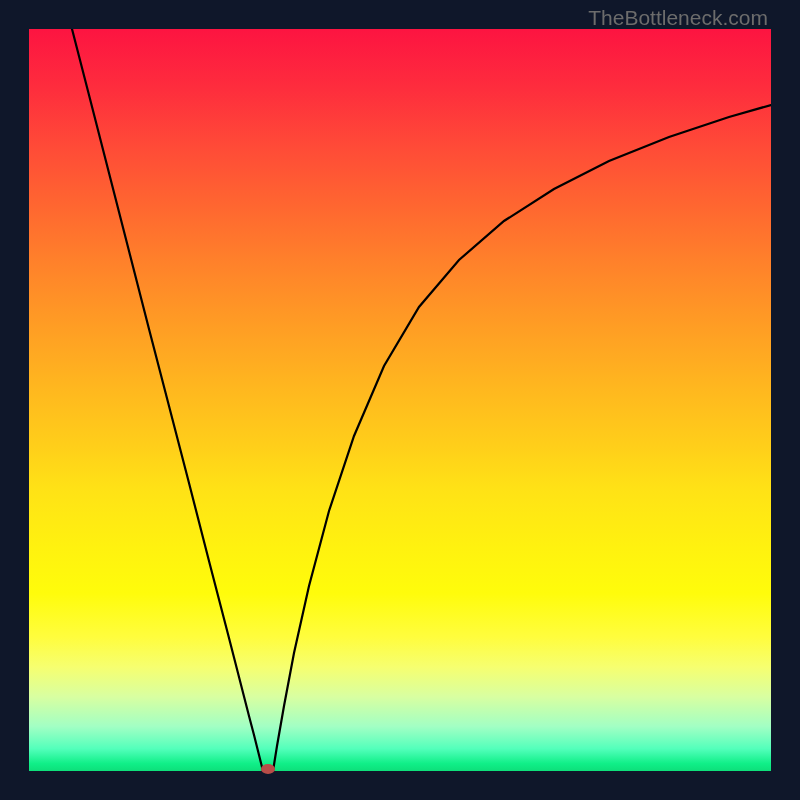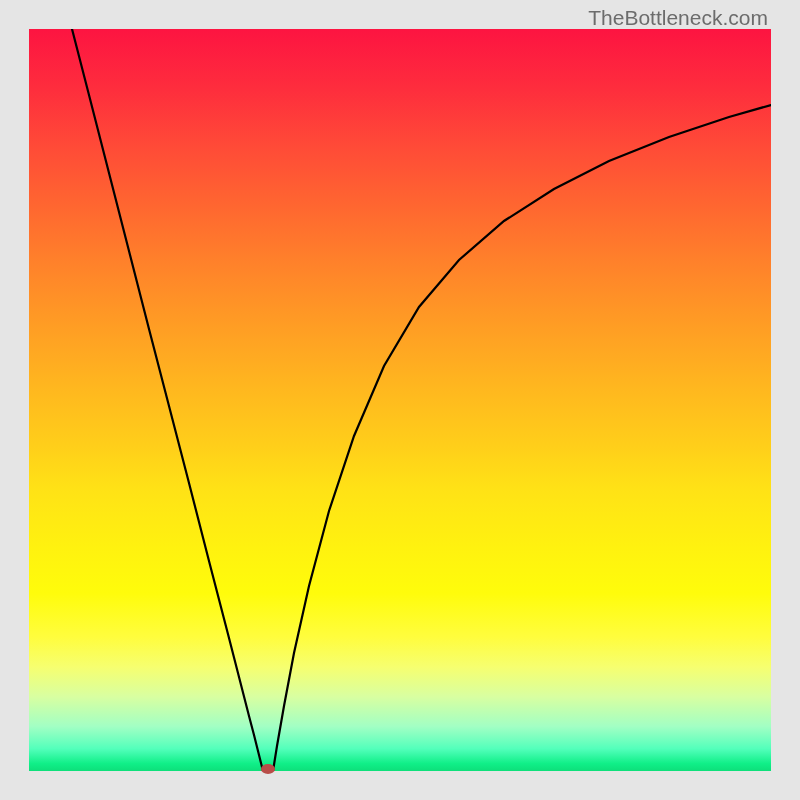--- a/index.html
+++ b/index.html
@@ -1,21 +1,21 @@
 <!DOCTYPE html>
 <html><head>
 <meta charset="utf-8">
 <style>
   * { margin: 0; padding: 0; box-sizing: border-box; }
   html, body { width: 800px; height: 800px; overflow: hidden; background: #000; }
   .container {
     width: 800px;
     height: 800px;
     position: relative;
-    background: #e5e5e5;
+    background: #0f172a;
   }
   .plot-area {
     position: absolute;
     left: 29px;
     top: 29px;
     width: 742px;
     height: 742px;
     background: linear-gradient(to bottom,
       #fd1441 0%,
       #fe2d3d 8%,

